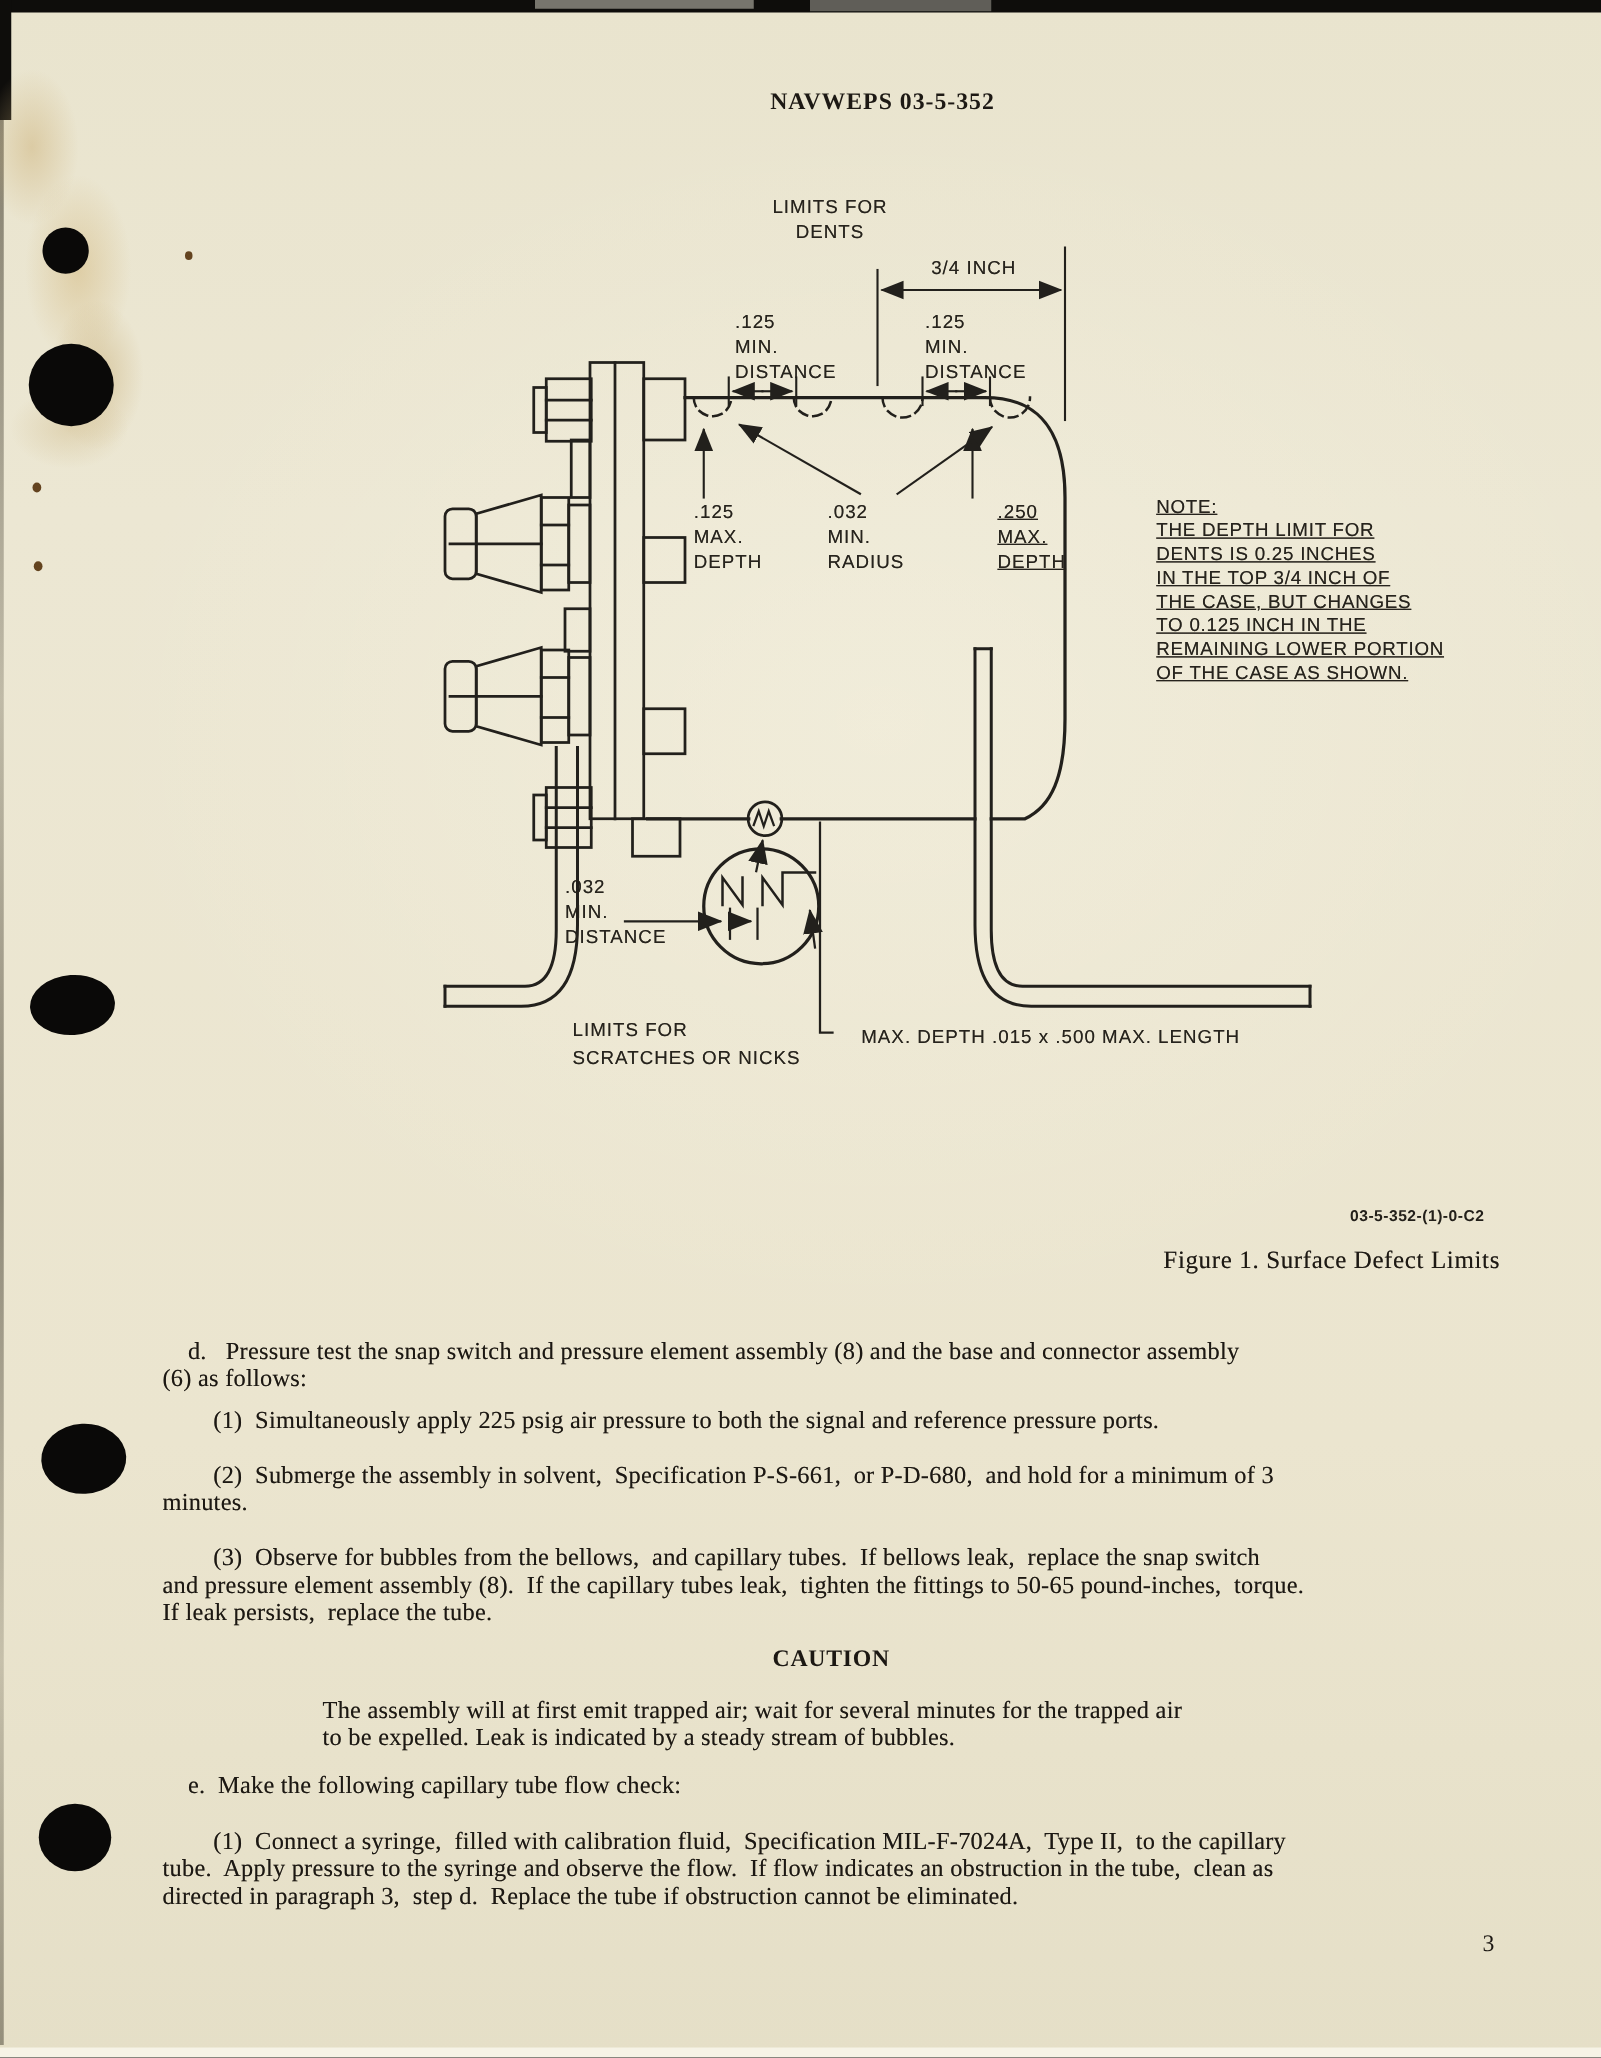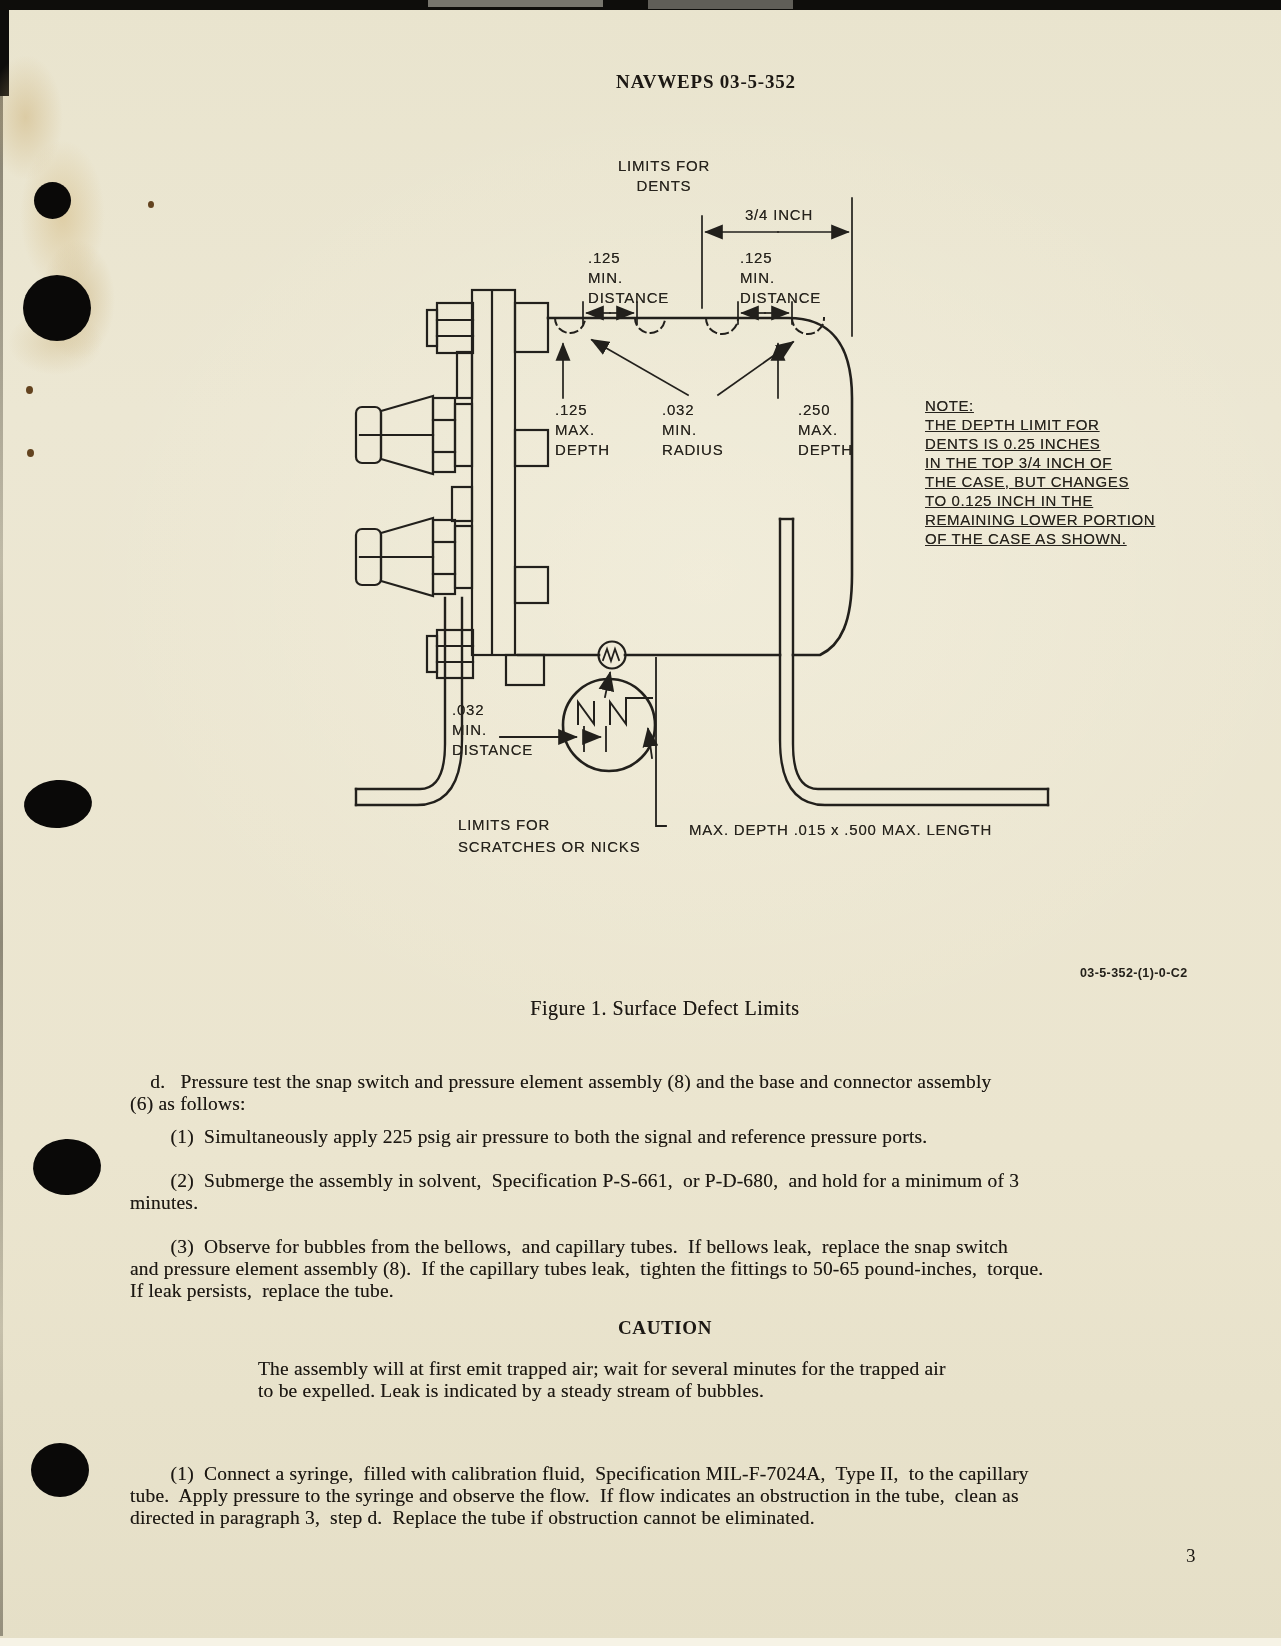--- a/index.html
+++ b/index.html
@@ -24,21 +24,21 @@
   .s4{left:8px;top:310px;width:95px;height:65px;background:radial-gradient(closest-side,rgba(205,182,130,.4),rgba(205,182,130,0));}
   .speck{position:absolute;border-radius:50%;background:#63431f;}
   .hole-dot{position:absolute;background:#0a0908;border-radius:50%;}
   .lbl{position:absolute;font:15px/20px "Liberation Sans",sans-serif;letter-spacing:.8px;
        color:#26231d;white-space:pre-line;text-shadow:0 0 .5px rgba(30,25,15,.6);}
   .center{text-align:center;}
   .note{line-height:19px;letter-spacing:.6px;text-decoration:underline;}
   .stamp{position:absolute;font:bold 12.5px/15px "Liberation Sans",sans-serif;letter-spacing:.4px;color:#23201a;margin-top:44px;}
   .hdr{position:absolute;left:146px;top:70px;width:1120px;text-align:center;
        font:bold 19px/24px "Liberation Serif",serif;letter-spacing:.8px;color:#1d1914;}
-  .figcap{position:absolute;left:130px;top:996px;width:1070px;text-align:center;
+  .figcap{position:absolute;left:130px;top:996px;width:1070px;text-align:right;
        font:20px/24px "Liberation Serif",serif;letter-spacing:.5px;color:#1d1914;text-shadow:0 0 .5px rgba(25,20,12,.55);}
   .para{position:absolute;left:130px;width:1130px;font:19.5px/22px "Liberation Serif",serif;
        letter-spacing:.2px;color:#1c1813;white-space:pre-wrap;text-shadow:0 0 .5px rgba(25,20,12,.5);}
   .caution-title{position:absolute;left:130px;top:1316px;width:1070px;text-align:center;
        font:bold 19px/24px "Liberation Serif",serif;letter-spacing:.6px;color:#1c1813;}
   .caution-body{position:absolute;left:258px;top:1358px;width:980px;
        font:19.5px/22px "Liberation Serif",serif;letter-spacing:.2px;color:#1c1813;
        white-space:pre-line;text-shadow:0 0 .5px rgba(25,20,12,.5);}
   .pagenum{position:absolute;left:1186px;top:1544px;font:19px/24px "Liberation Serif",serif;color:#1c1813;}
 </style>
@@ -176,21 +176,21 @@
 DISTANCE</div>
   <div class="lbl" style="left:740px;top:248px;">.125
 MIN.
 DISTANCE</div>
   <div class="lbl" style="left:555px;top:400px;">.125
 MAX.
 DEPTH</div>
   <div class="lbl" style="left:662px;top:400px;">.032
 MIN.
 RADIUS</div>
-  <div class="lbl" style="left:798px;top:400px;">.250
+  <div class="lbl" style="left:798px;top:400px;text-decoration:underline;">.250
 MAX.
 DEPTH</div>
   <div class="lbl note" style="left:925px;top:396px;">NOTE:
 THE DEPTH LIMIT FOR
 DENTS IS 0.25 INCHES
 IN THE TOP 3/4 INCH OF
 THE CASE, BUT CHANGES
 TO 0.125 INCH IN THE
 REMAINING LOWER PORTION
 OF THE CASE AS SHOWN.</div>
@@ -208,18 +208,19 @@
 (6) as follows:</div>
   <div class="para" style="top:1126px;">        (1)  Simultaneously apply 225 psig air pressure to both the signal and reference pressure ports.</div>
   <div class="para" style="top:1170px;">        (2)  Submerge the assembly in solvent,  Specification P-S-661,  or P-D-680,  and hold for a minimum of 3
 minutes.</div>
   <div class="para" style="top:1236px;">        (3)  Observe for bubbles from the bellows,  and capillary tubes.  If bellows leak,  replace the snap switch
 and pressure element assembly (8).  If the capillary tubes leak,  tighten the fittings to 50-65 pound-inches,  torque.
 If leak persists,  replace the tube.</div>
   <div class="caution-title">CAUTION</div>
   <div class="caution-body">The assembly will at first emit trapped air; wait for several minutes for the trapped air
 to be expelled.  Leak is indicated by a steady stream of bubbles.</div>
+  <div class="para" style="top:1418px;">    e.  Make the following capillary tube flow check:</div>
   <div class="para" style="top:1463px;">        (1)  Connect a syringe,  filled with calibration fluid,  Specification MIL-F-7024A,  Type II,  to the capillary
 tube.  Apply pressure to the syringe and observe the flow.  If flow indicates an obstruction in the tube,  clean as
 directed in paragraph 3,  step d.  Replace the tube if obstruction cannot be eliminated.</div>
 
   <div class="pagenum">3</div>
 </div>
 
 </body></html>

